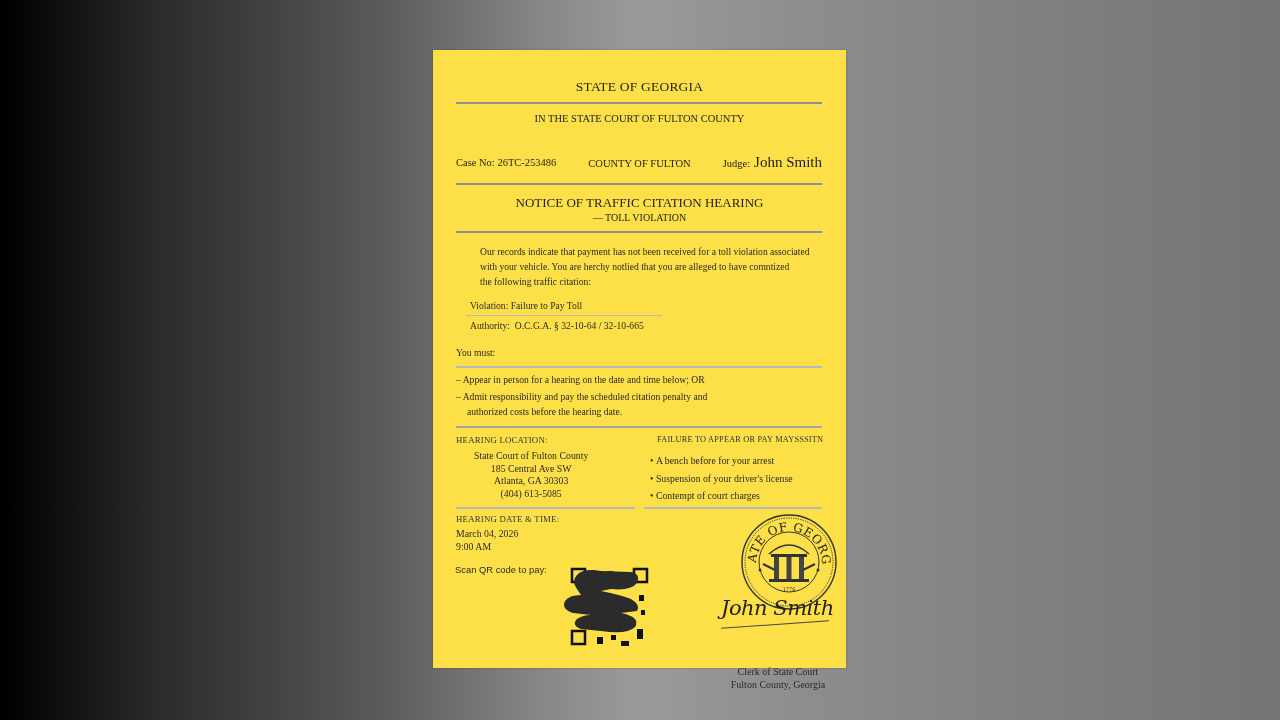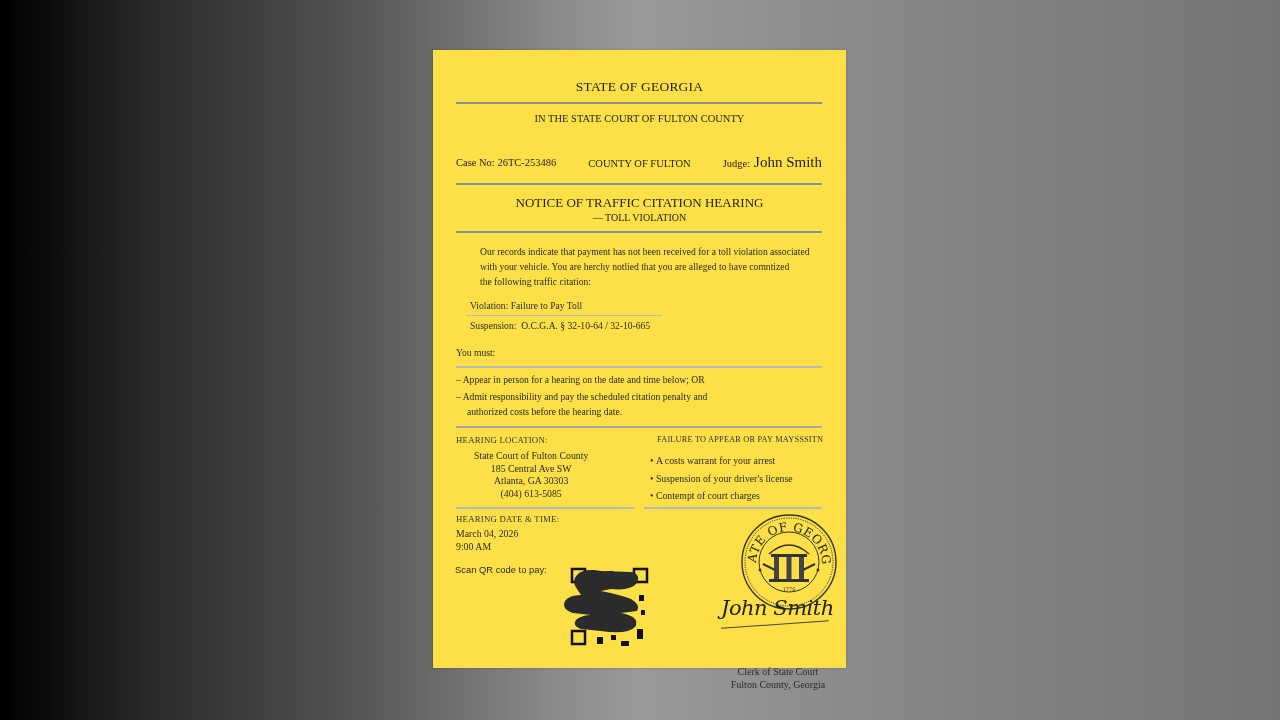--- a/index.html
+++ b/index.html
@@ -63,21 +63,21 @@
     <div>with your vehicle. You are herchy notlied that you are alleged to have comntized</div>
     <div>the following traffic citation:</div>
   </div>
 
   <div class="abs body-text" style="left:37px; top:248px;">
     <span>Violation:</span>
     <span>Failure to Pay Toll</span>
   </div>
   <div class="rule thin" style="left:33px; width:196px; top:265px;"></div>
   <div class="abs body-text" style="left:37px; top:268px;">
-    <span>Suspension:</span>&nbsp;
+    <span>Authority:</span>&nbsp;
     <span>O.C.G.A. § 32-10-64 / 32-10-665</span>
   </div>
 
   <div class="abs body-text" style="left:23px; top:295px;">You must:</div>
   <div class="rule thin" style="left:23px; width:366px; top:316px; height:1.5px;"></div>
 
   <div class="abs body-text" style="left:23px; top:322px;">– Appear in person for a hearing on the date and time below; OR</div>
   <div class="abs body-text" style="left:23px; top:339px;">– Admit responsibility and pay the scheduled citation penalty and</div>
   <div class="abs body-text" style="left:34px; top:354px;">authorized costs before the hearing date.</div>
   <div class="rule" style="left:23px; width:366px; top:376px; background:#a4a7ab;"></div>
@@ -85,21 +85,21 @@
   <div class="abs caps" style="left:23px; top:385px;">HEARING LOCATION:</div>
   <div class="abs addr" style="left:41px; top:400px;text-align:center;">
     <div>State Court of Fulton County</div>
     <div>185 Central Ave SW</div>
     <div>Atlanta, GA 30303</div>
     <div>(404) 613-5085</div>
   </div>
 
   <div class="abs caps" style="left:224px; top:385px; font-size:8.3px;">FAILURE TO APPEAR OR PAY MAYSSSITN</div>
   <div class="abs bullet" style="left:217px; top:402px; line-height:17.5px;">
-    <div><span>•&nbsp;</span><span>A costs warrant for your arrest</span></div>
+    <div><span>•&nbsp;</span><span>A bench before for your arrest</span></div>
     <div><span>•&nbsp;</span><span>Suspension of your driver's license</span></div>
     <div><span>•&nbsp;</span><span>Contempt of court charges</span></div>
   </div>
 
   <div class="rule thin" style="left:23px; width:179px; top:457px; height:1.5px;"></div>
   <div class="rule thin" style="left:211px; width:178px; top:457px; height:1.5px;"></div>
 
   <div class="abs caps" style="left:23px; top:464px;">HEARING DATE &amp; TIME:</div>
   <div class="abs addr" style="left:23px; top:478px;">
     <div>March 04, 2026</div>

